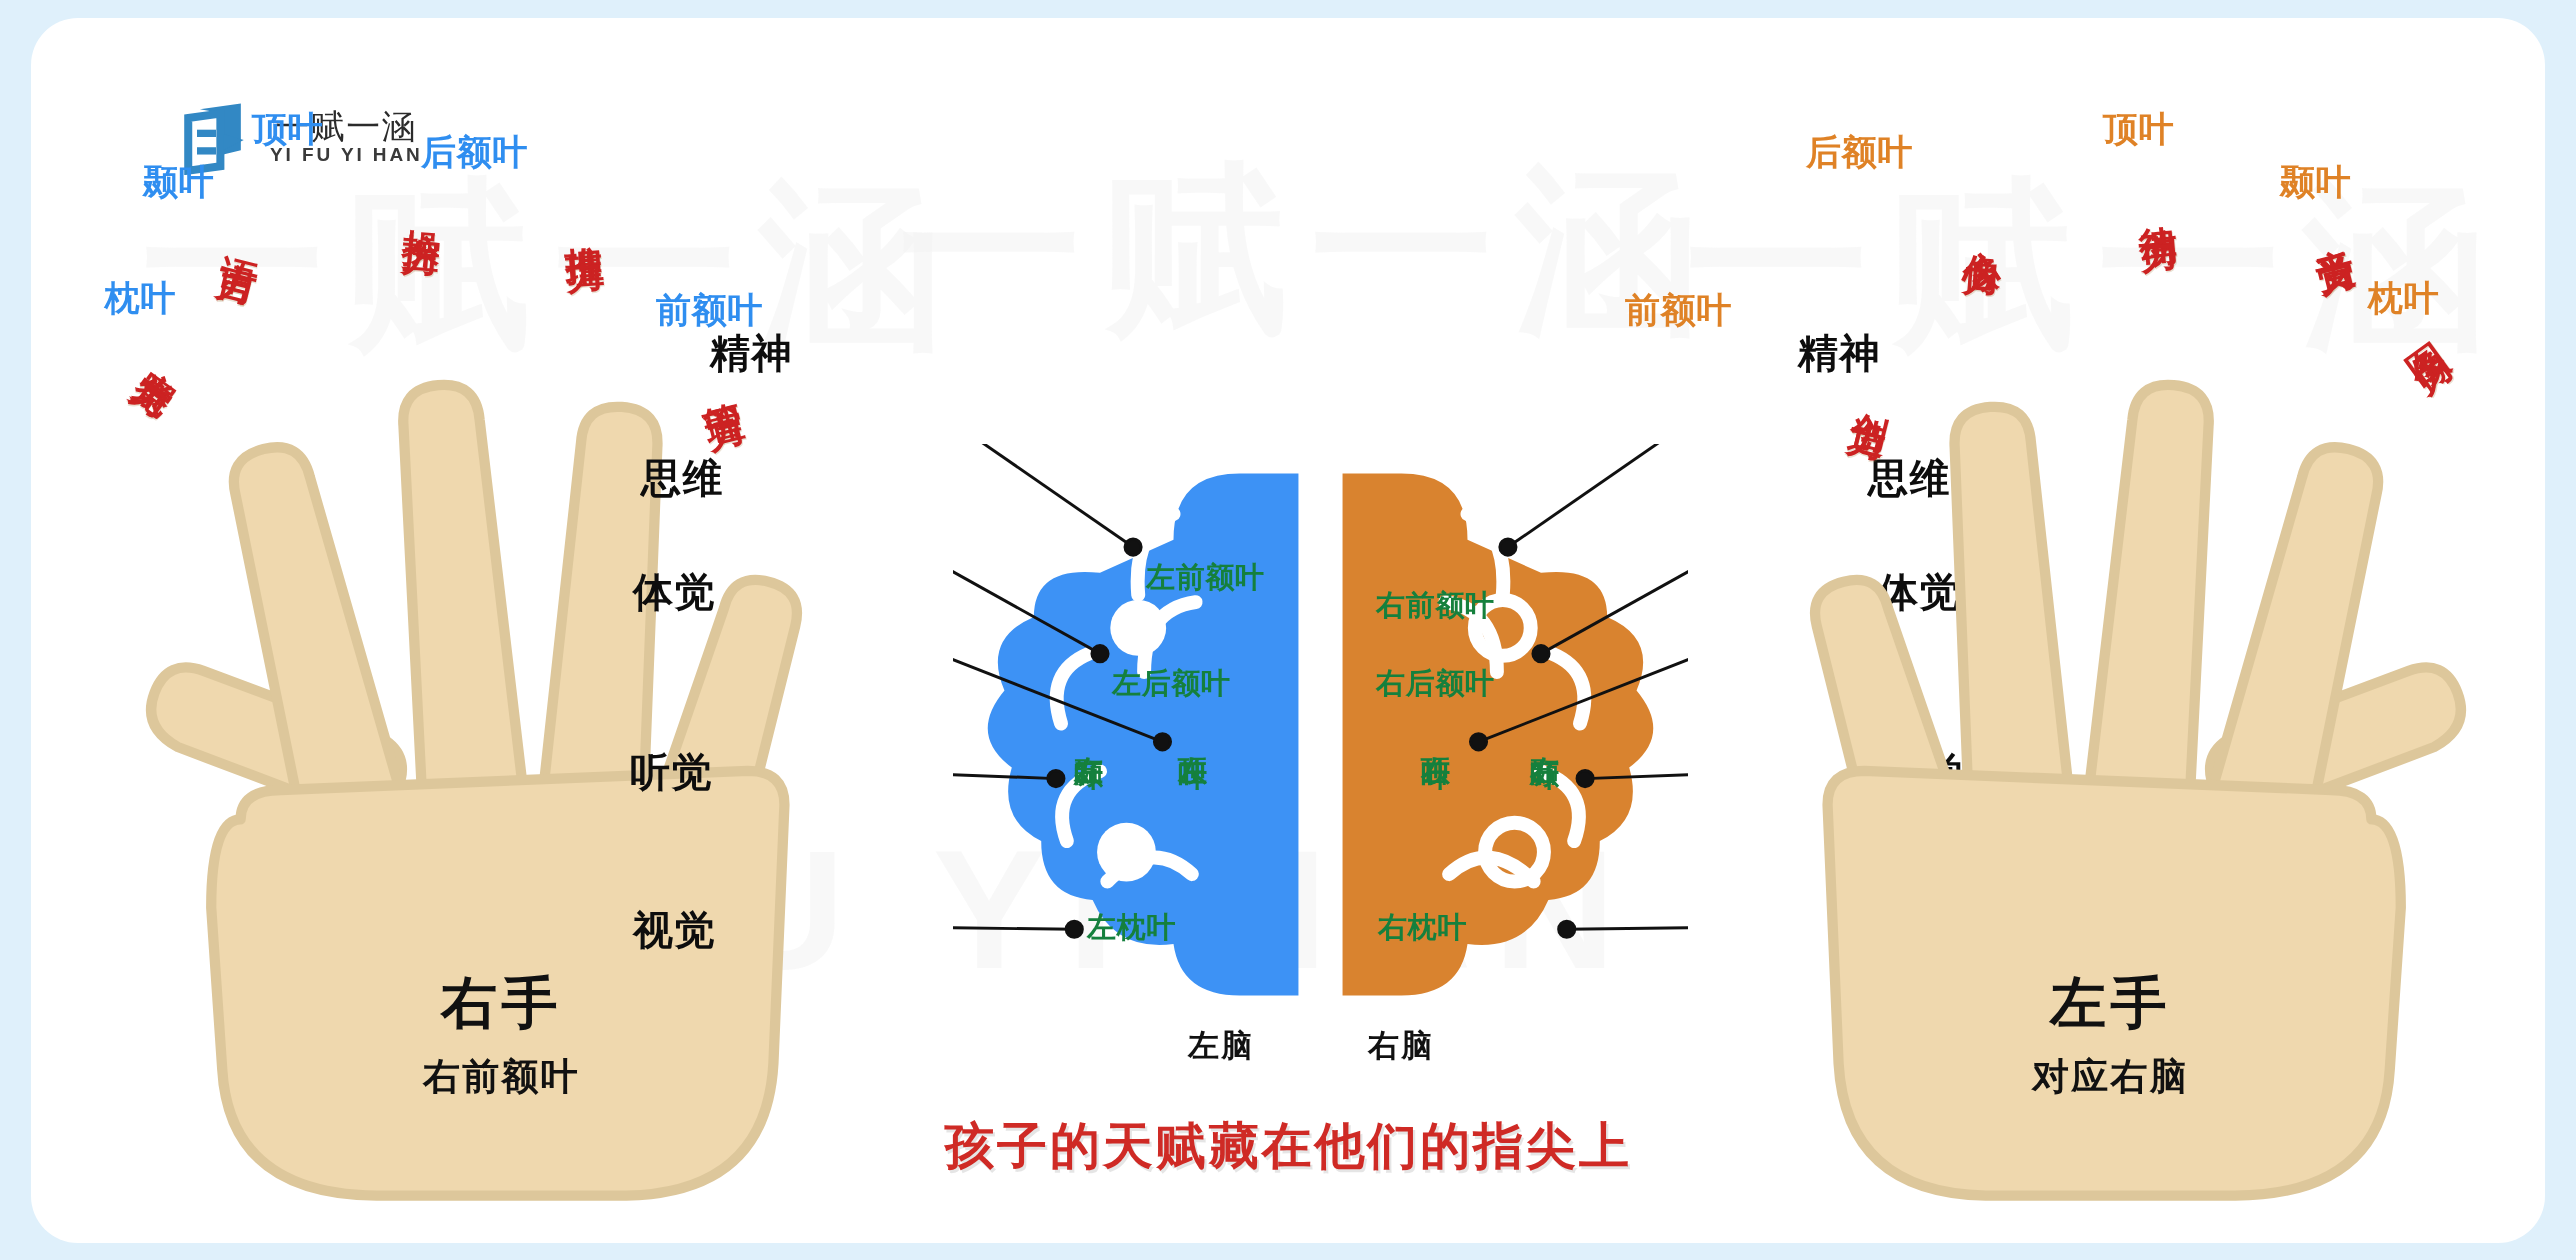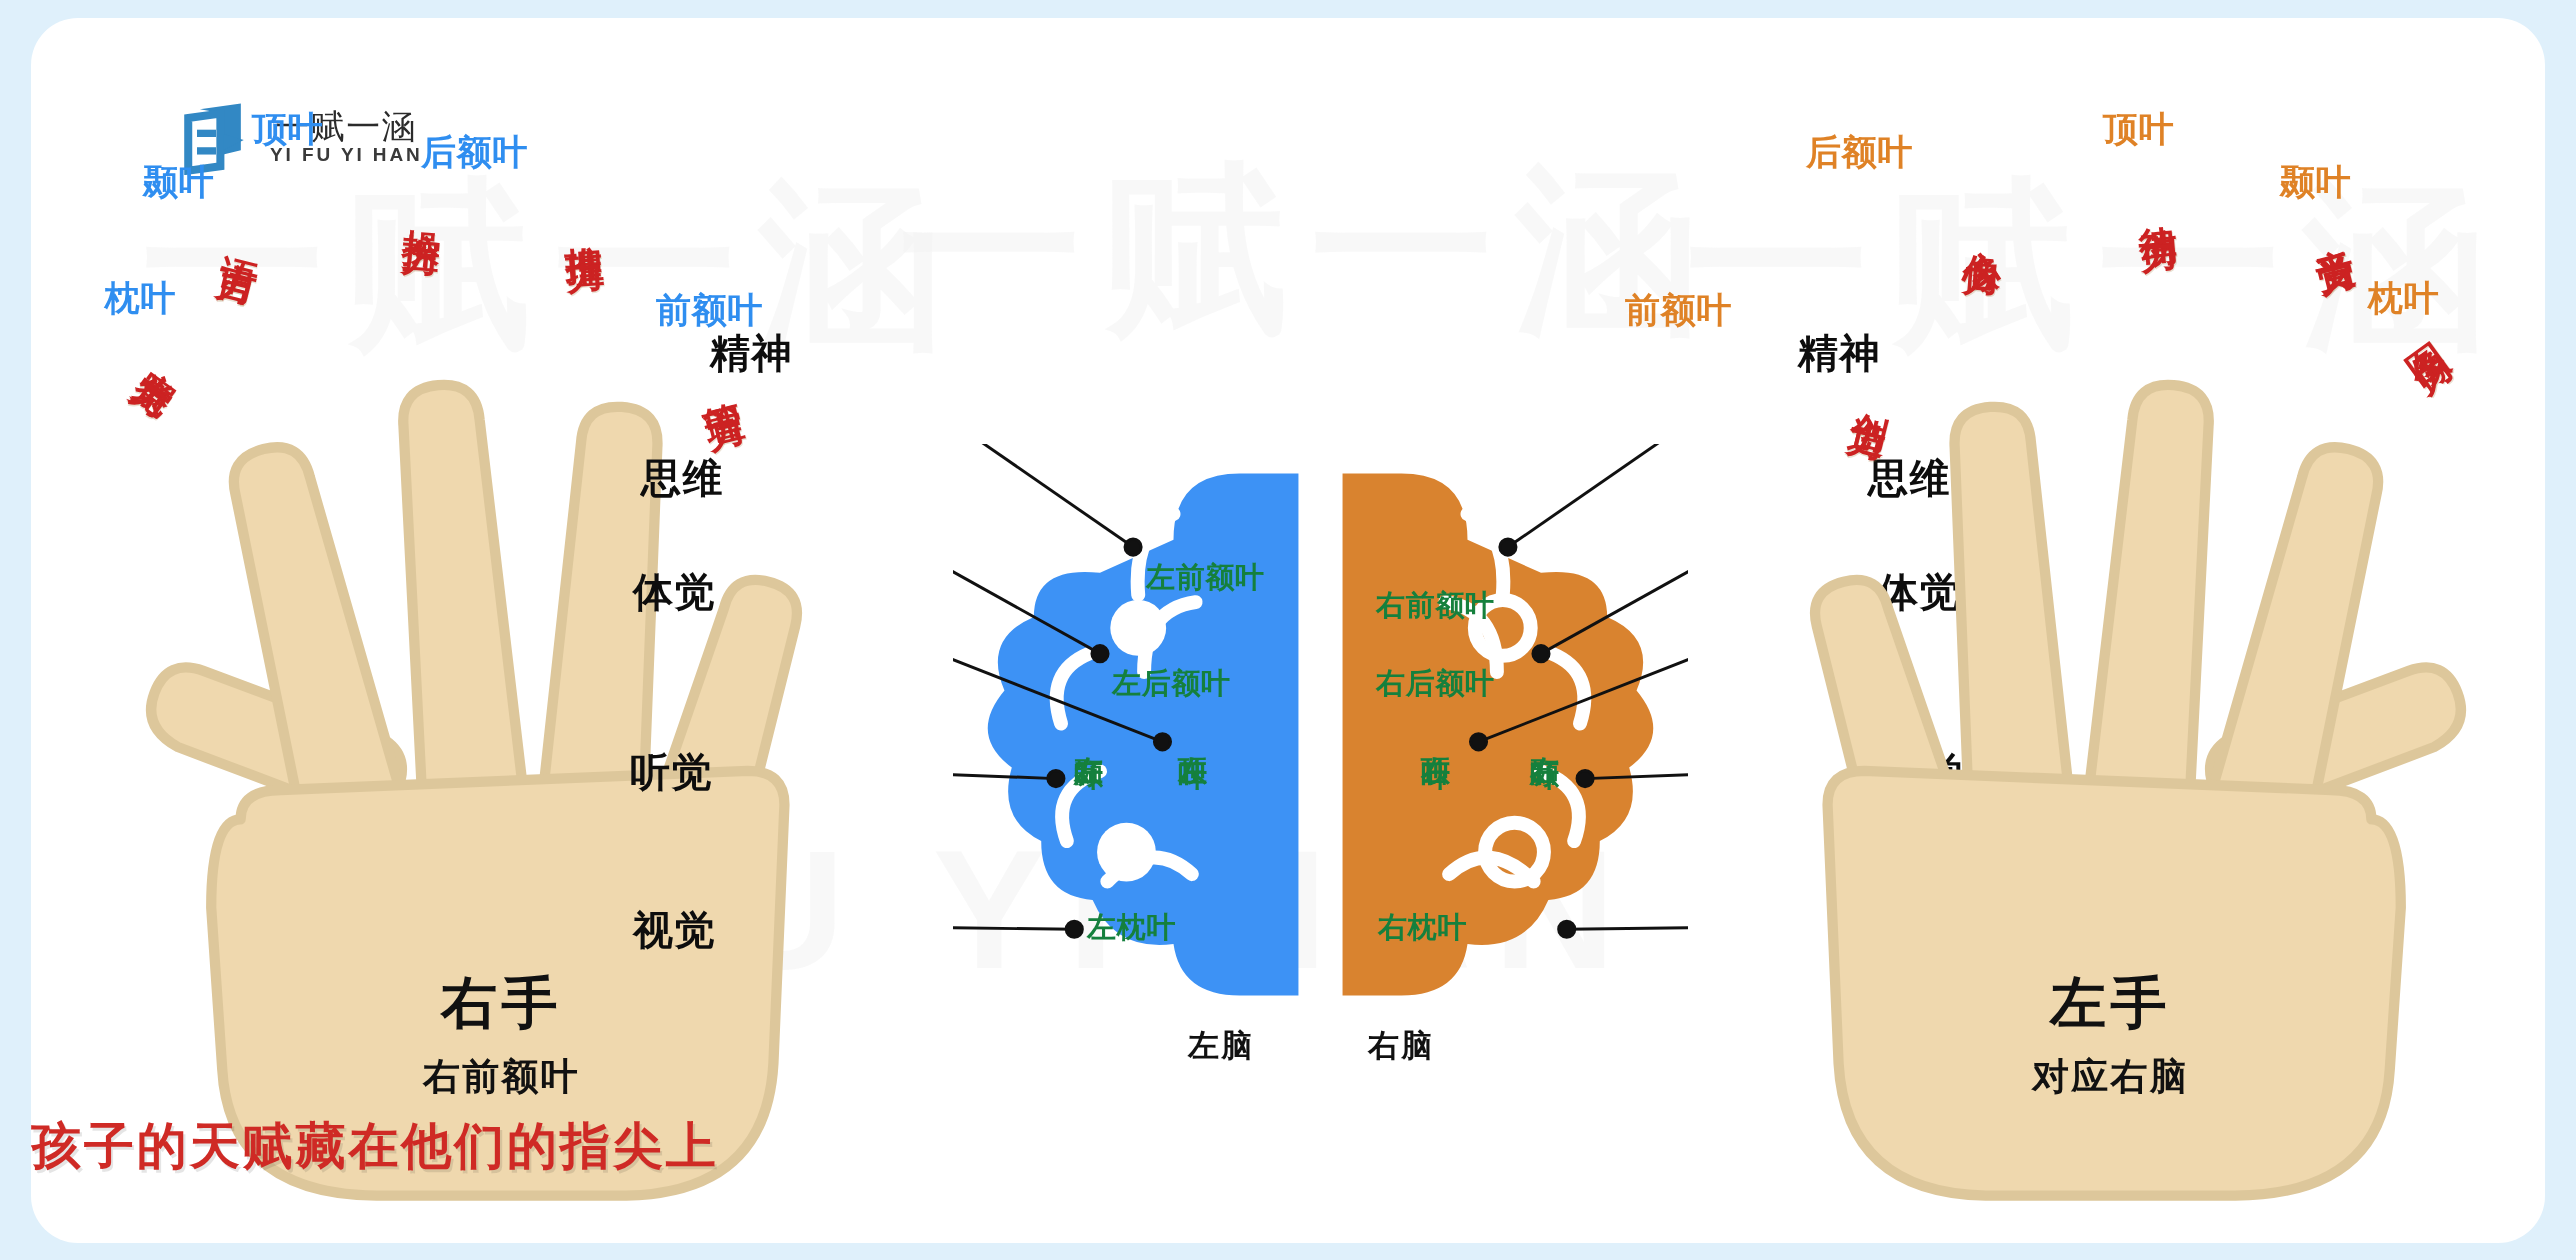--- a/index.html
+++ b/index.html
@@ -63,21 +63,21 @@
     position:absolute;font-size:29px;font-weight:800;color:#15803d;white-space:nowrap;
     letter-spacing:0.7px;
   }
   .bl-in.vert{writing-mode:vertical-rl;text-orientation:upright;letter-spacing:1.5px;}
   .callout{
     position:absolute;font-size:40px;font-weight:800;color:#0d0d0d;white-space:nowrap;
     letter-spacing:1.5px;
   }
   
   .slogan{
-    position:absolute;left:0;right:0;top:1095px;
+    position:absolute;left:0;right:0;top:1095px;text-align:center;
     font-size:50px;font-weight:800;color:#cf2a25;letter-spacing:2.9px;
     text-shadow:2.2px 2.9px 0 rgba(0,0,0,.10);
   }
   svg{display:block;}
 </style>
 </head>
 <body>
 
 <div id="stage">
   <div class="card">

